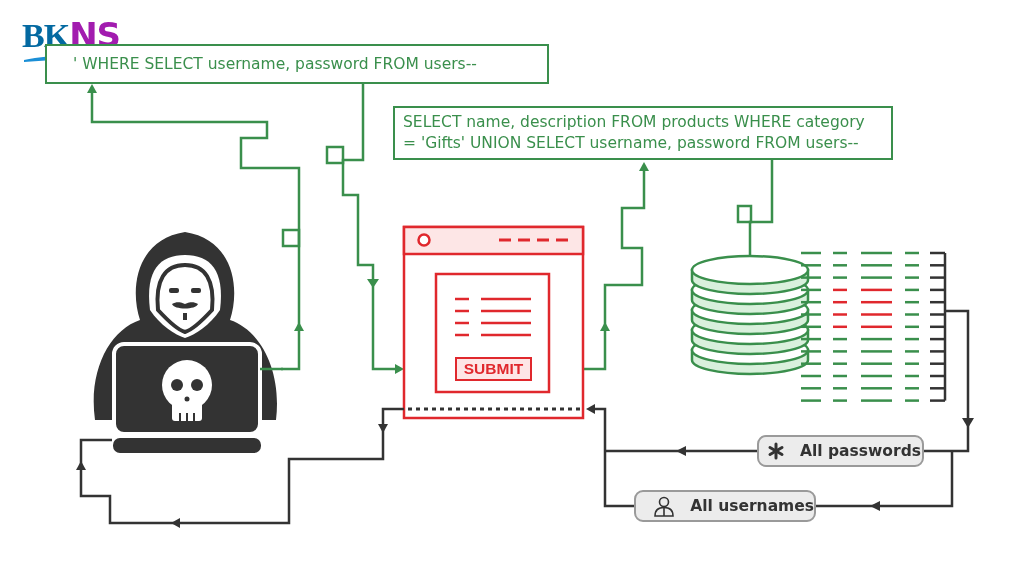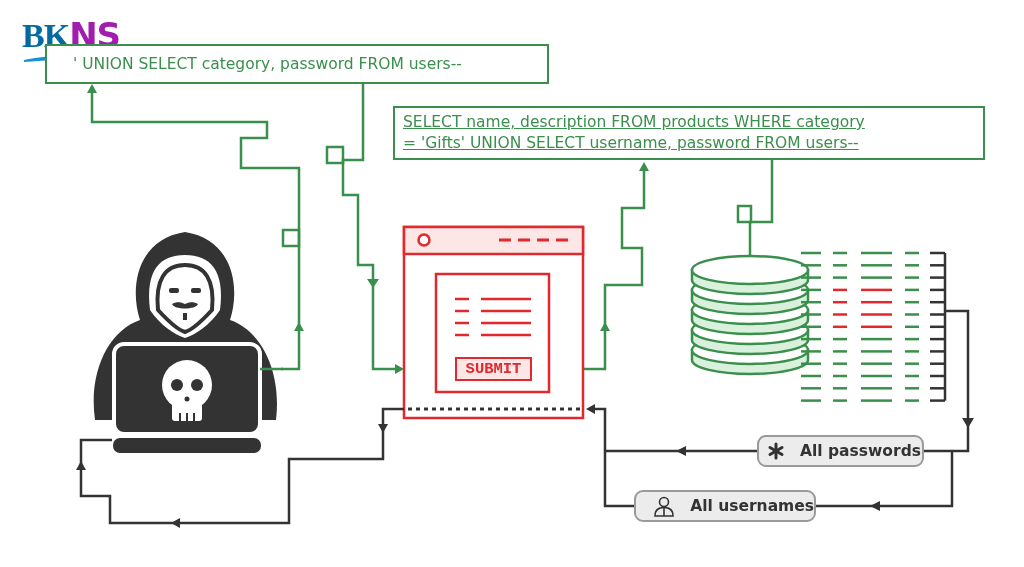--- a/index.html
+++ b/index.html
@@ -1,29 +1,29 @@
 <!DOCTYPE html>
 <html><head>
   <meta charset="utf-8">
   <style>
     html, body { margin: 0; padding: 0; background: #ffffff; }
     body { width: 1024px; height: 567px; position: relative; overflow: hidden; font-family: "Liberation Sans", sans-serif; }
     #stage { position: absolute; left: 0; top: 0; width: 1024px; height: 567px; }
     .qbox { position: absolute; border: 2.5px solid #3a8f4c; background: #fff; color: #3a8f4c; font-family: "DejaVu Sans", sans-serif; font-size: 15.5px; line-height: 21px; box-sizing: border-box; }
     #qbox1 { left: 45px; top: 44px; width: 504px; height: 40px; padding: 8px 0 0 26px; }
-    #qbox2 { left: 393px; top: 106px; width: 592px; height: 54px; padding: 4px 0 0 8px; text-decoration: underline; }
+    #qbox2 { left: 393px; top: 106px; width: 500px; height: 54px; padding: 4px 0 0 8px; }
     .logo { position: absolute; left: 22px; top: 18px; font-family: "DejaVu Sans", sans-serif; font-weight: bold; font-size: 34px; letter-spacing: -1px; line-height: 34px; }
     .logo .bk { color: #0369a1; font-family: Liberation Serif, serif; }
     .logo .ns { color: #a21caf; }
     .logo-swoosh { position: absolute; left: 22px; top: 50px; }
     .pill { position: absolute; background: #ececec; border: 2px solid #9a9a9a; border-radius: 9px; color: #333; font-family: "DejaVu Sans", sans-serif; font-weight: bold; font-size: 15.5px; box-sizing: border-box; display: flex; align-items: center; gap: 7px; }
     #pill-pw { left: 757px; top: 435px; width: 167px; height: 32px; padding-left: 8px; }
     #pill-un { left: 634px; top: 490px; width: 182px; height: 32px; padding-left: 10px; justify-content: flex-end; }
     .pill .ico { margin-right: 8px; display: inline-flex; }
-    .submit { position: absolute; left: 455px; top: 357px; width: 77px; height: 24px; border: 2px solid #e0282d; background: #fde6e6; color: #e0282d; font-family: Liberation Mono, monospace; font-weight: bold; font-size: 15.5px; box-sizing: border-box; display: flex; align-items: center; justify-content: center; }
+    .submit { position: absolute; left: 455px; top: 357px; width: 77px; height: 24px; border: 2px solid #e0282d; background: #fde6e6; color: #e0282d; font-family: Liberation Sans, sans-serif; font-weight: bold; font-size: 15.5px; box-sizing: border-box; display: flex; align-items: center; justify-content: center; }
   </style>
 </head>
 <body>
 
 <div id="stage">
   <svg id="lines" width="1024" height="567" viewBox="0 0 1024 567" style="position:absolute;left:0;top:0">
     <defs>
       <marker id="ag" viewBox="0 0 10 10" refX="5" refY="5" markerWidth="5" markerHeight="5" orient="auto-start-reverse">
           <path d="M0,0 L10,5 L0,10 z" fill="#3a8f4c"></path>
         </marker>
@@ -234,21 +234,21 @@
   </svg>
 
   <div class="logo">
     <span class="bk">BK</span><span class="ns">NS</span>
   </div>
   <svg class="logo-swoosh" width="160" height="14">
     <path d="M2,10 C40,2 120,0 158,3 C120,4 60,8 2,12 Z" fill="#1b8fd6"></path>
   </svg>
 
   <div id="qbox1" class="qbox">
-    <span>' UNION SELECT category, password FROM users--</span>
+    <span>' WHERE SELECT username, password FROM users--</span>
   </div>
   <div id="qbox2" class="qbox">
     <div>SELECT name, description FROM products WHERE category</div>
     <div>= 'Gifts' UNION SELECT username, password FROM users--</div>
   </div>
 
   <div class="submit">SUBMIT</div>
 
   <div id="pill-pw" class="pill">
     <span class="ico">

